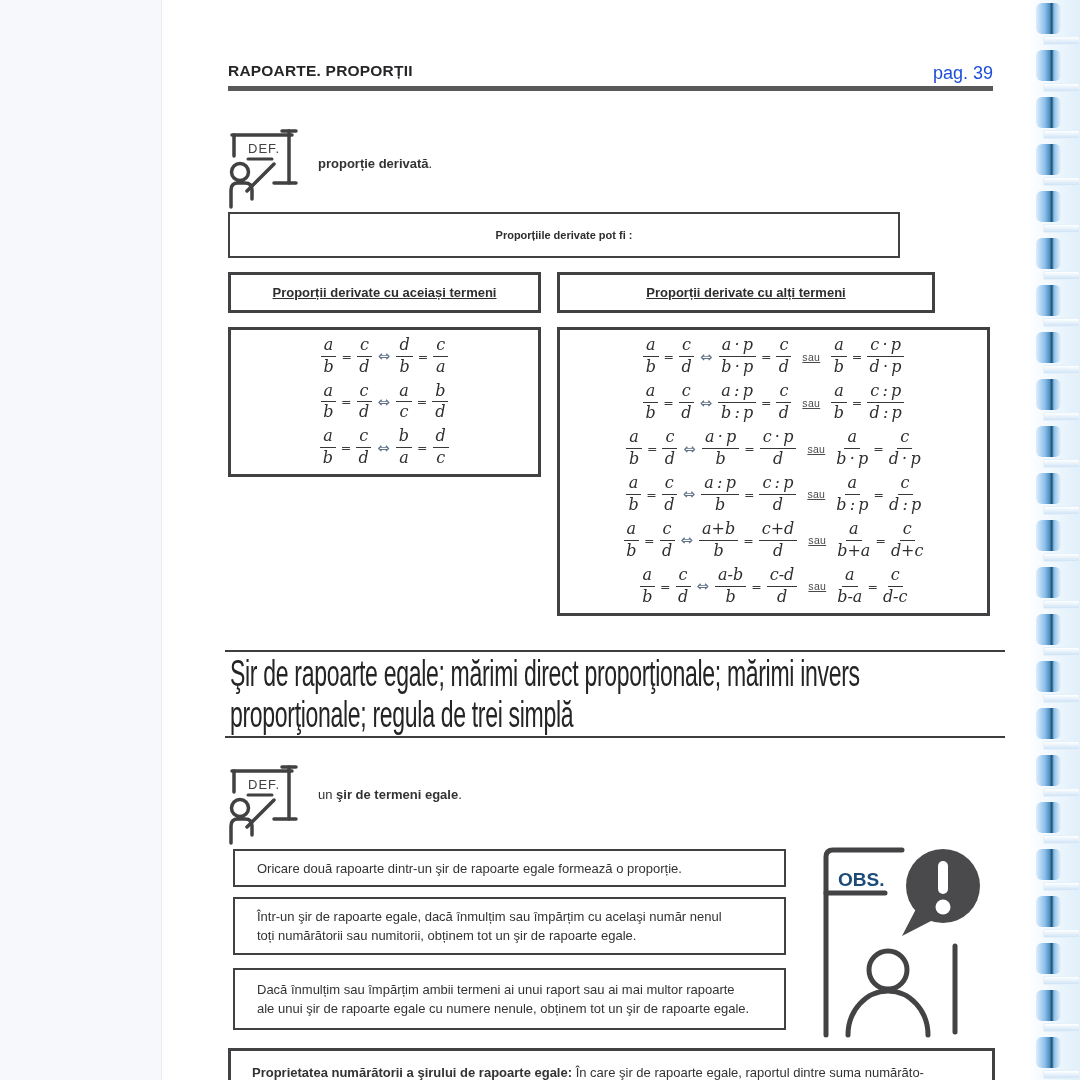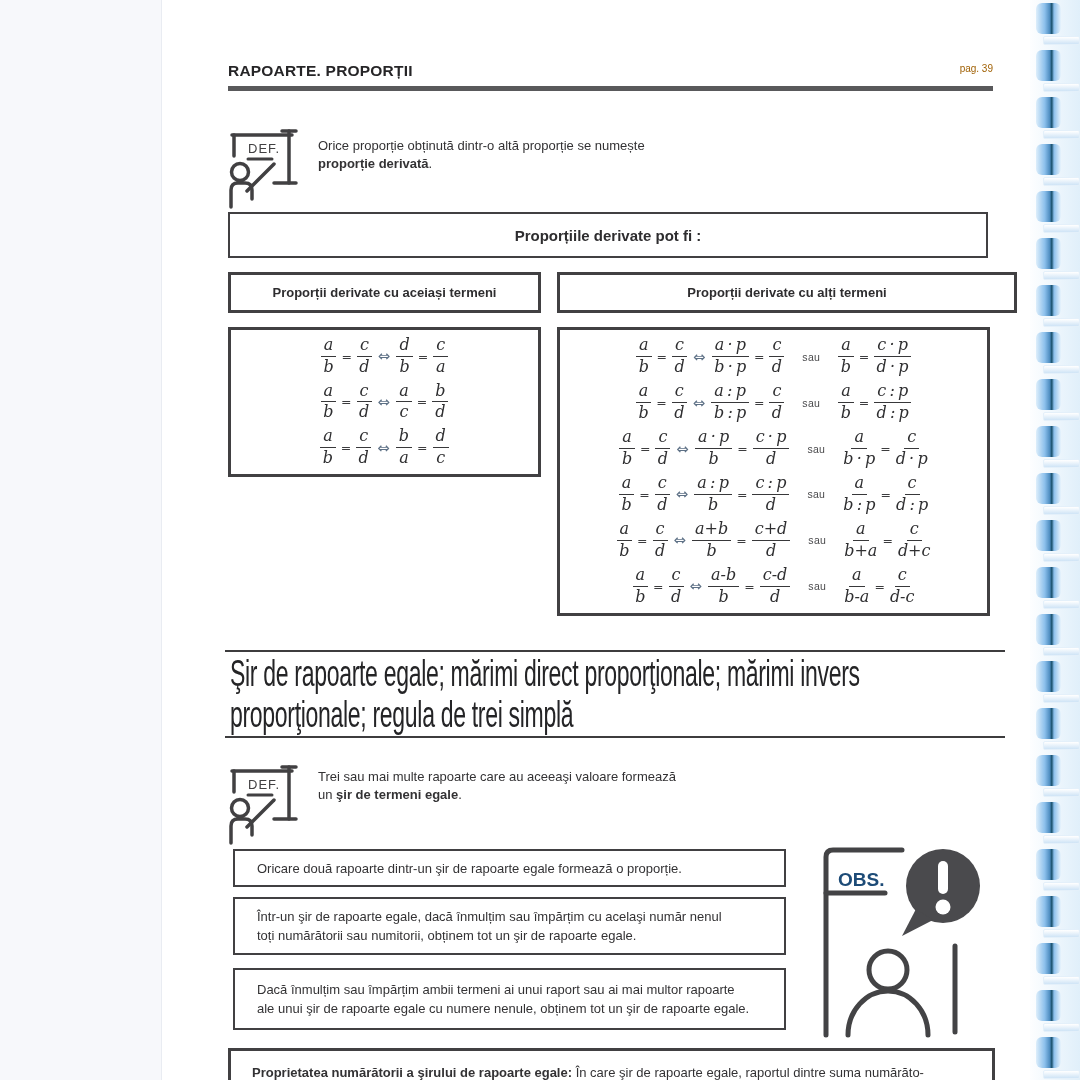--- a/index.html
+++ b/index.html
@@ -11,47 +11,47 @@
     color:#2e2d2f;
   }
   .page {
     position:absolute; left:162px; top:0; width:918px; height:1080px;
     background:#ffffff; box-shadow:-1px 0 0 #e9ecf2;
   }
   .abs { position:absolute; }
 
   
   .chapter-title { left:228px; top:62px; font-size:15.5px; font-weight:bold; letter-spacing:.2px; color:#262527; }
-  .page-number { top:63px; right:87px; font-size:10px; color:#a16207; }
+  .page-number { top:63px; right:87px; font-size:18px; color:#1d4ed8; }
   .header-rule { left:228px; top:86px; width:765px; height:5px; background:#59595b; }
 
   
   .def-text { font-size:13px; line-height:18px; color:#333234; }
   .def1-text { left:318px; top:137px; }
   .def2-text { left:318px; top:768px; }
 
   
   .frame { border:3px solid #414042; background:#fff; }
-  .derivate-box { left:228px; top:212px; width:760px; height:46px; border-width:2.5px;
-    display:flex; align-items:center; justify-content:center; font-size:15px; font-weight:bold; }
-  .colhead { display:flex; align-items:center; justify-content:center; font-size:13px; font-weight:bold; }
+  .derivate-box { left:228px; top:212px; width:672px; height:46px; border-width:2.5px;
+    display:flex; align-items:center; justify-content:center; font-size:11px; font-weight:bold; }
+  .colhead { display:flex; align-items:center; justify-content:center; font-size:13px; font-weight:bold;text-decoration:underline; }
   .colhead-left { left:228px; top:272px; width:313px; height:41px; }
-  .colhead-right { left:557px; top:272px; width:460px; height:41px; }
+  .colhead-right { left:557px; top:272px; width:378px; height:41px; }
 
   .formula-box { display:flex; flex-direction:column; justify-content:space-evenly; align-items:center; }
   .fbox-left { left:228px; top:327px; width:313px; height:150px; }
   .fbox-right { left:557px; top:327px; width:433px; height:289px; }
   .formula-row { display:flex; align-items:center; justify-content:center; }
   .frac { display:inline-flex; flex-direction:column; align-items:center;
     font-family:"DejaVu Serif", serif; font-style:italic; font-size:16px; color:#2f2f31; line-height:1.05; margin:0 3px; }
   .frac .num { border-bottom:1.4px solid #38383a; padding:0 3px 2px; }
   .frac .den { padding-top:2px; }
   .op  { font-family:"DejaVu Sans", sans-serif; font-size:12.5px; color:#3c3c3e; margin:0 2px; }
   .iff { font-family:"DejaVu Sans", sans-serif; font-size:15px; color:#5e7186; margin:0 3px; }
-  .sau { font-size:10.5px; color:#4a4a4c; margin:0 15px; letter-spacing:.3px; }
+  .sau { font-size:10.5px; color:#4a4a4c; margin:0 8px; letter-spacing:.3px;text-decoration:underline; }
 
   
   .section-rule { left:225px; top:650px; width:780px; height:2px; background:#3d3c3e; }
   .section-rule-2 { top:736px; }
   .section-title-line { left:230px; white-space:nowrap; font-size:36px; font-weight:400;
     color:#242426; letter-spacing:-.5px; transform:scaleX(.64); transform-origin:left top; line-height:41px; }
   .stl1 { top:653px; } .stl2 { top:694px; }
 
   
   .note-box { left:233px; width:553px; border:2.5px solid #414042; background:#fff;
@@ -91,21 +91,21 @@
       <path d="M56,5 H70"></path>
       <path d="M48,57 H70"></path>
     <path d="M22,33 H46" stroke-width="3"></path>
     <circle cx="14" cy="46" r="8.5"></circle>
     <path d="M5,81 V64 Q5,57 12,57 H19 Q26,57 26,64 V73"></path>
     <path d="M21,65 L48,38"></path>
   </g>
   <text x="22" y="27" font-size="13" letter-spacing="1" fill="#414042">DEF.</text>
 </svg>
 <div class="abs def-text def1-text">
-  <span>Orice proporție obținută dintr-o altă proporție se numește</span><br>
+  <br>
   <b>proporție derivată</b><span>.</span>
 </div>
 
 <div class="abs frame derivate-box">Proporțiile derivate pot fi :</div>
 
 <div class="abs frame colhead colhead-left">Proporții derivate cu aceiași termeni</div>
 <div class="abs frame colhead colhead-right">Proporții derivate cu alți termeni</div>
 
 <div class="abs frame formula-box fbox-left">
     <div class="formula-row">
@@ -374,21 +374,21 @@
       <path d="M56,5 H70"></path>
       <path d="M48,57 H70"></path>
     <path d="M22,33 H46" stroke-width="3"></path>
     <circle cx="14" cy="46" r="8.5"></circle>
     <path d="M5,81 V64 Q5,57 12,57 H19 Q26,57 26,64 V73"></path>
     <path d="M21,65 L48,38"></path>
   </g>
   <text x="22" y="27" font-size="13" letter-spacing="1" fill="#414042">DEF.</text>
 </svg>
 <div class="abs def-text def2-text">
-  <span>Trei sau mai multe rapoarte care au aceeaşi valoare formează</span><br>
+  <br>
   <span>un </span><b>şir de termeni egale</b><span>.</span>
 </div>
 
 <div class="abs note-box note-a">
     <div>Oricare două rapoarte dintr-un şir de rapoarte egale formează o proporție.</div>
   </div>
 <div class="abs note-box note-b">
     <div>Într-un şir de rapoarte egale, dacă înmulțim sau împărțim cu acelaşi număr nenul<br>toți numărătorii sau numitorii, obținem tot un şir de rapoarte egale.</div>
   </div>
 <div class="abs note-box note-c">

